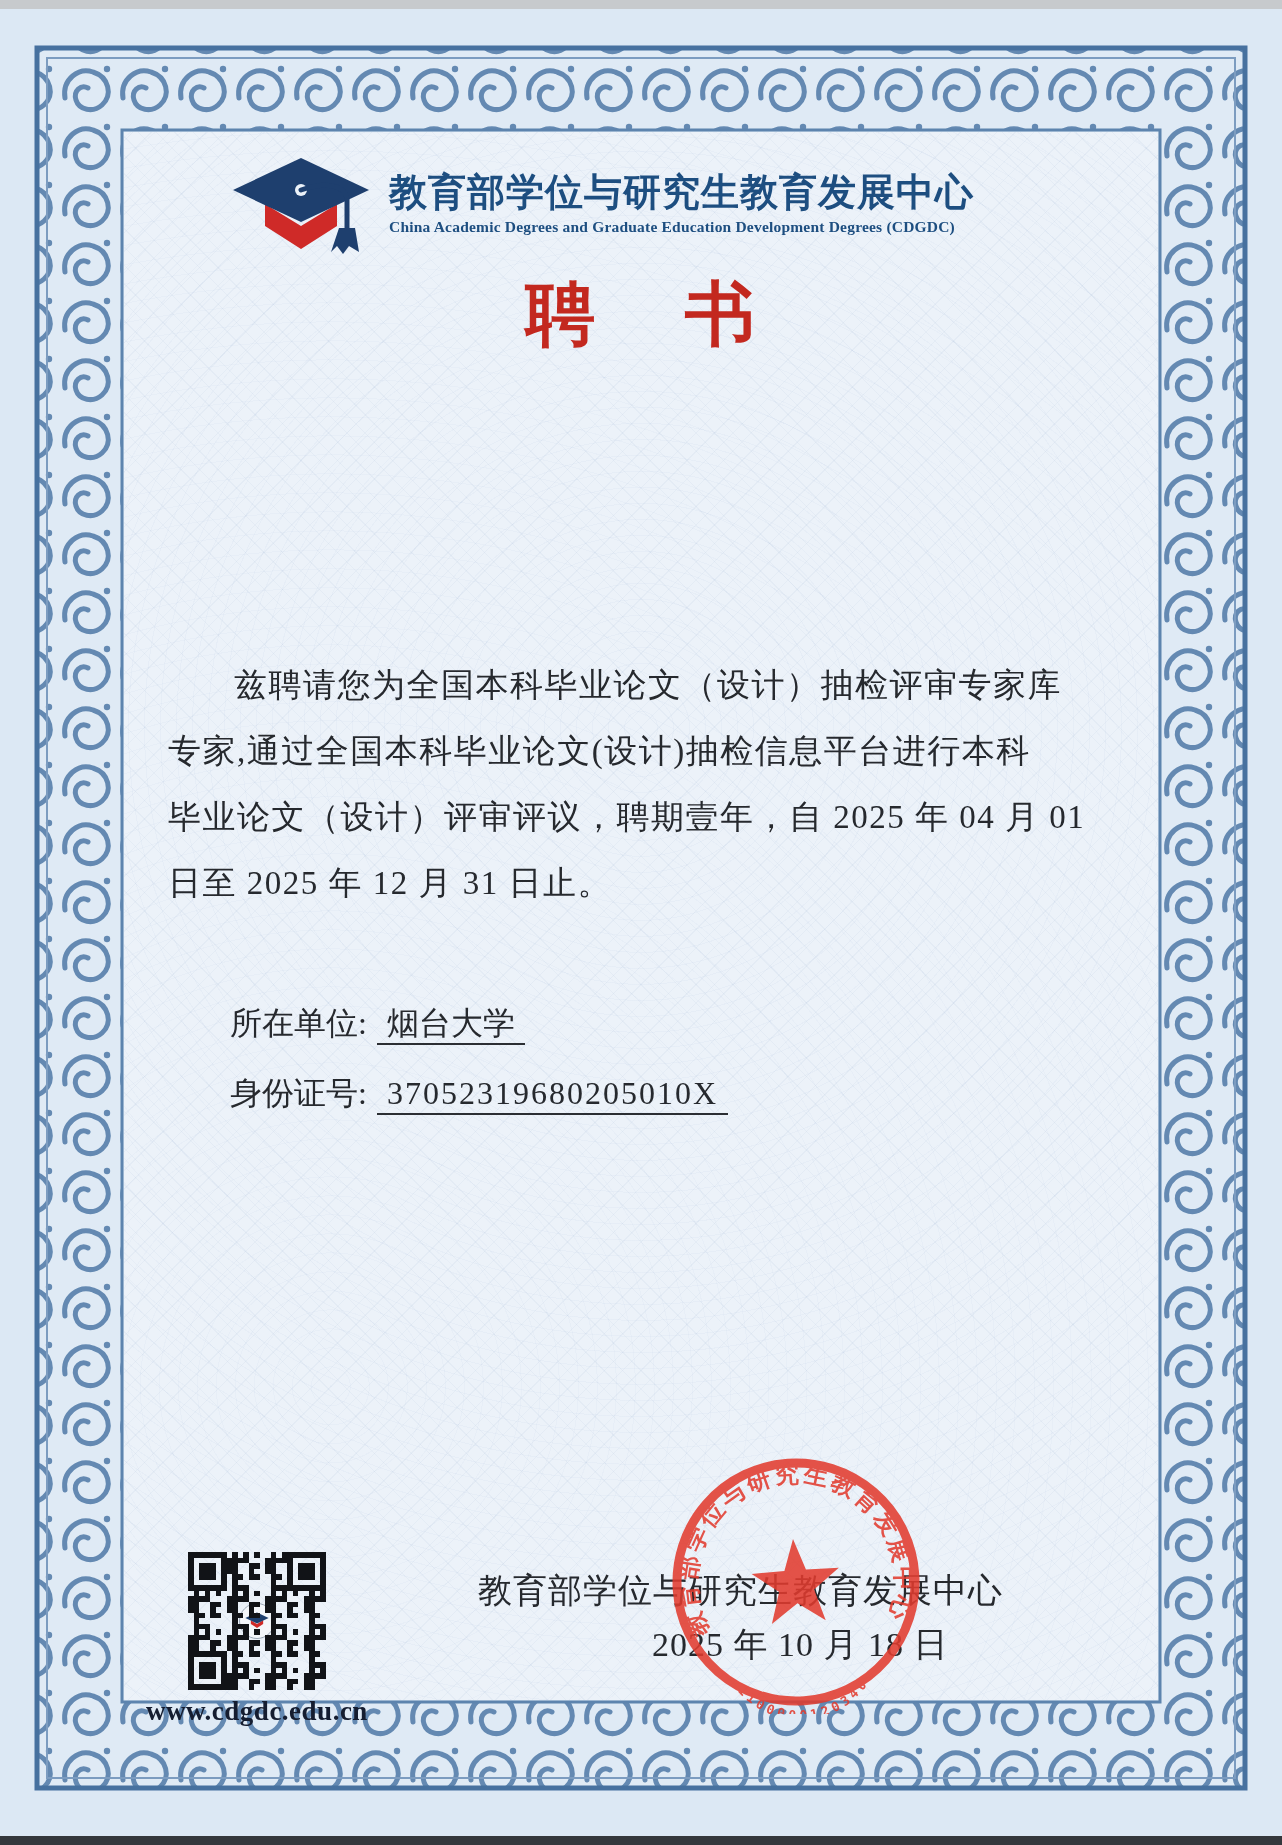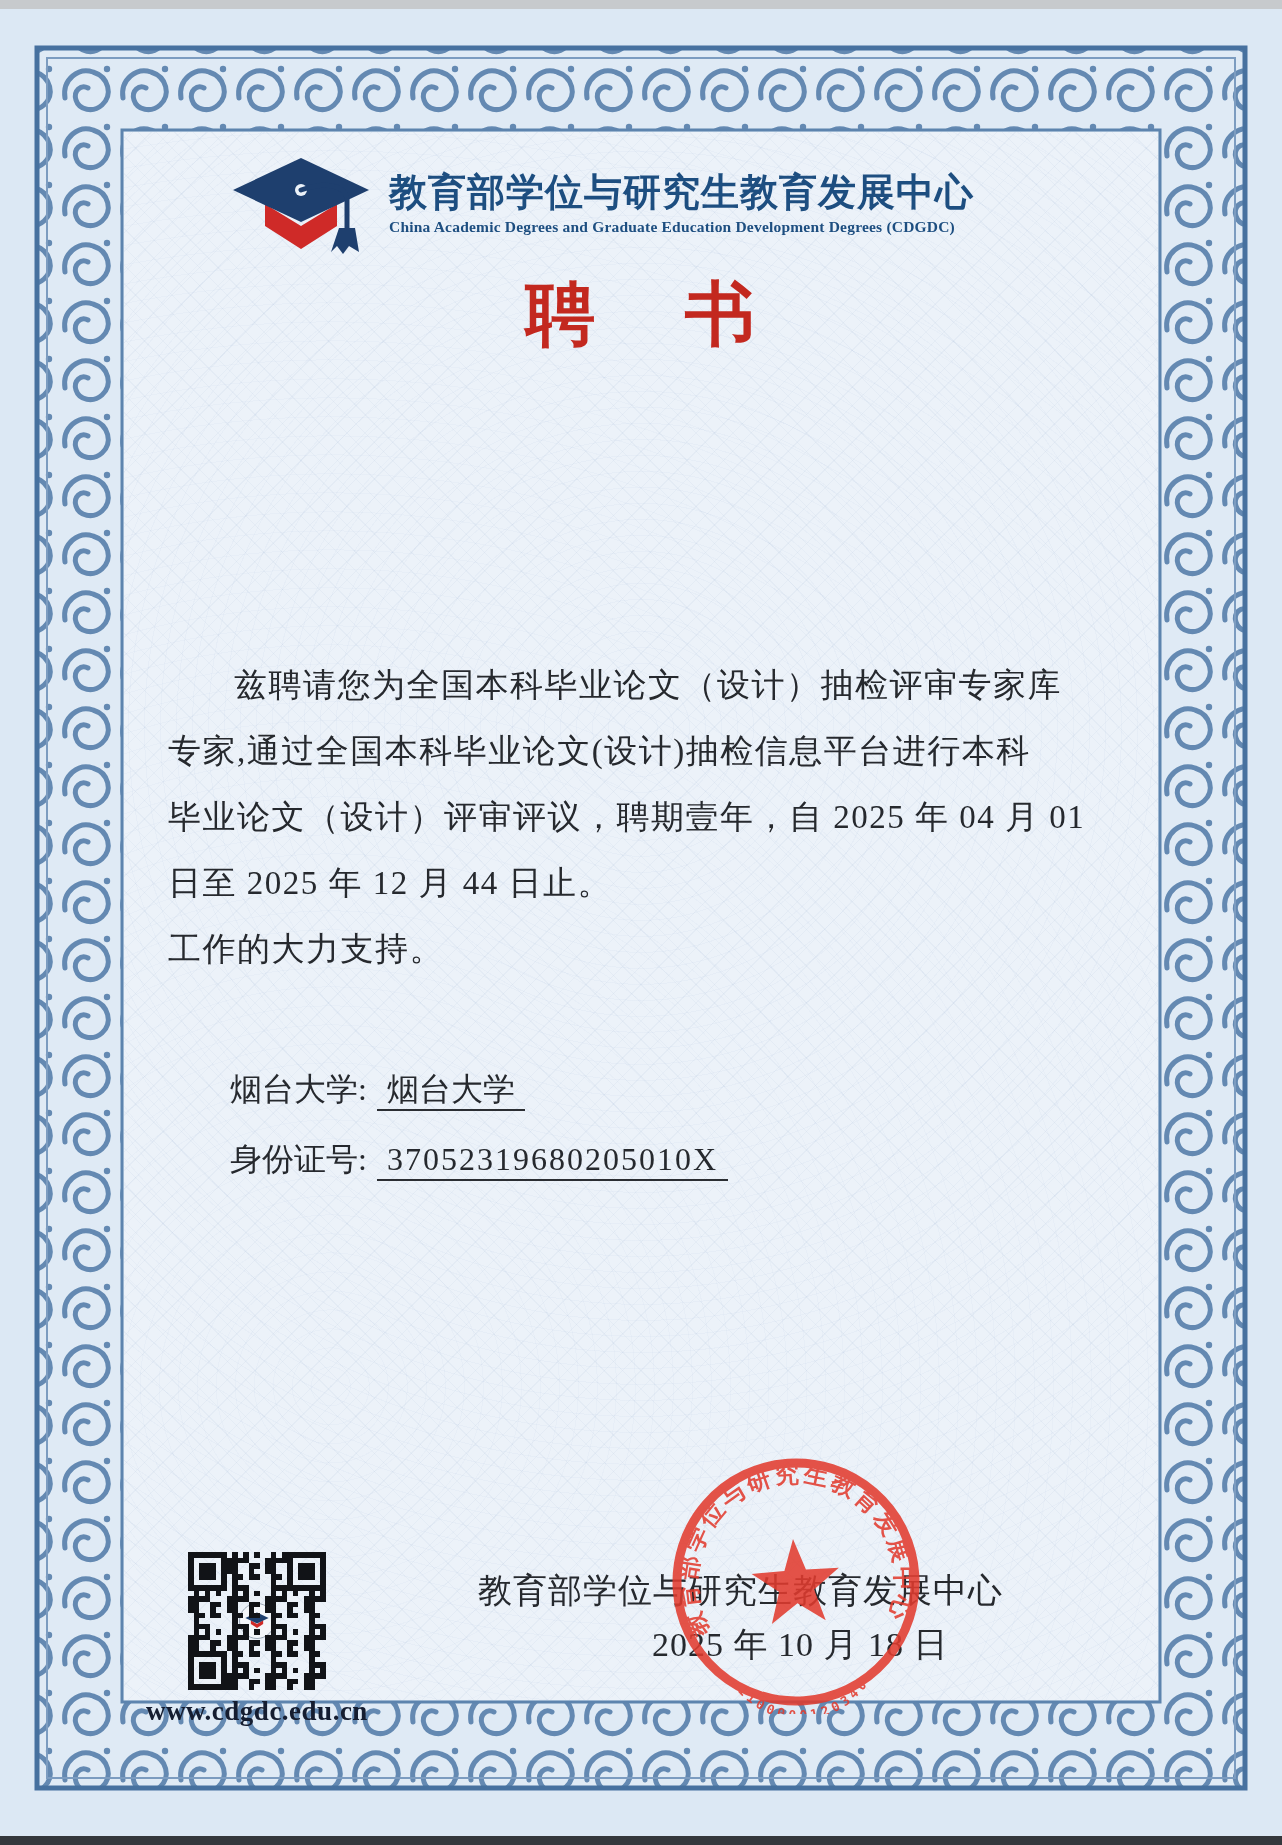--- a/index.html
+++ b/index.html
@@ -113,26 +113,25 @@
 
   <div class="cert-title">聘 书</div>
 
 
   <div class="letter">
 
     <div class="blines">
       <div class="bline indent">兹聘请您为全国本科毕业论文（设计）抽检评审专家库</div>
       <div class="bline">专家,通过全国本科毕业论文(设计)抽检信息平台进行本科</div>
       <div class="bline">毕业论文（设计）评审评议，聘期壹年，自 2025 年 04 月 01</div>
-      <div class="bline">日至 2025 年 12 月 44 日止。</div>
-      <div class="bline">工作的大力支持。</div>
+      <div class="bline">日至 2025 年 12 月 31 日止。</div>
     </div>
 
     <div class="info">
-      <div class="info-line"><span>烟台大学:</span><span class="val">烟台大学</span></div>
+      <div class="info-line"><span>所在单位:</span><span class="val">烟台大学</span></div>
       <div class="info-line"><span>身份证号:</span><span class="val id-val">37052319680205010X</span></div>
     </div>
   </div>
 
   <div class="sign-org">教育部学位与研究生教育发展中心</div>
   <div class="sign-date">2025 年 10 月 18 日</div>
 
   <svg class="seal" viewBox="0 0 264 264">
     <g transform="rotate(-4 132 132)" fill="#e23b2e">
       <circle cx="132" cy="132" r="119" fill="none" stroke="#e23b2e" stroke-width="9"></circle>

